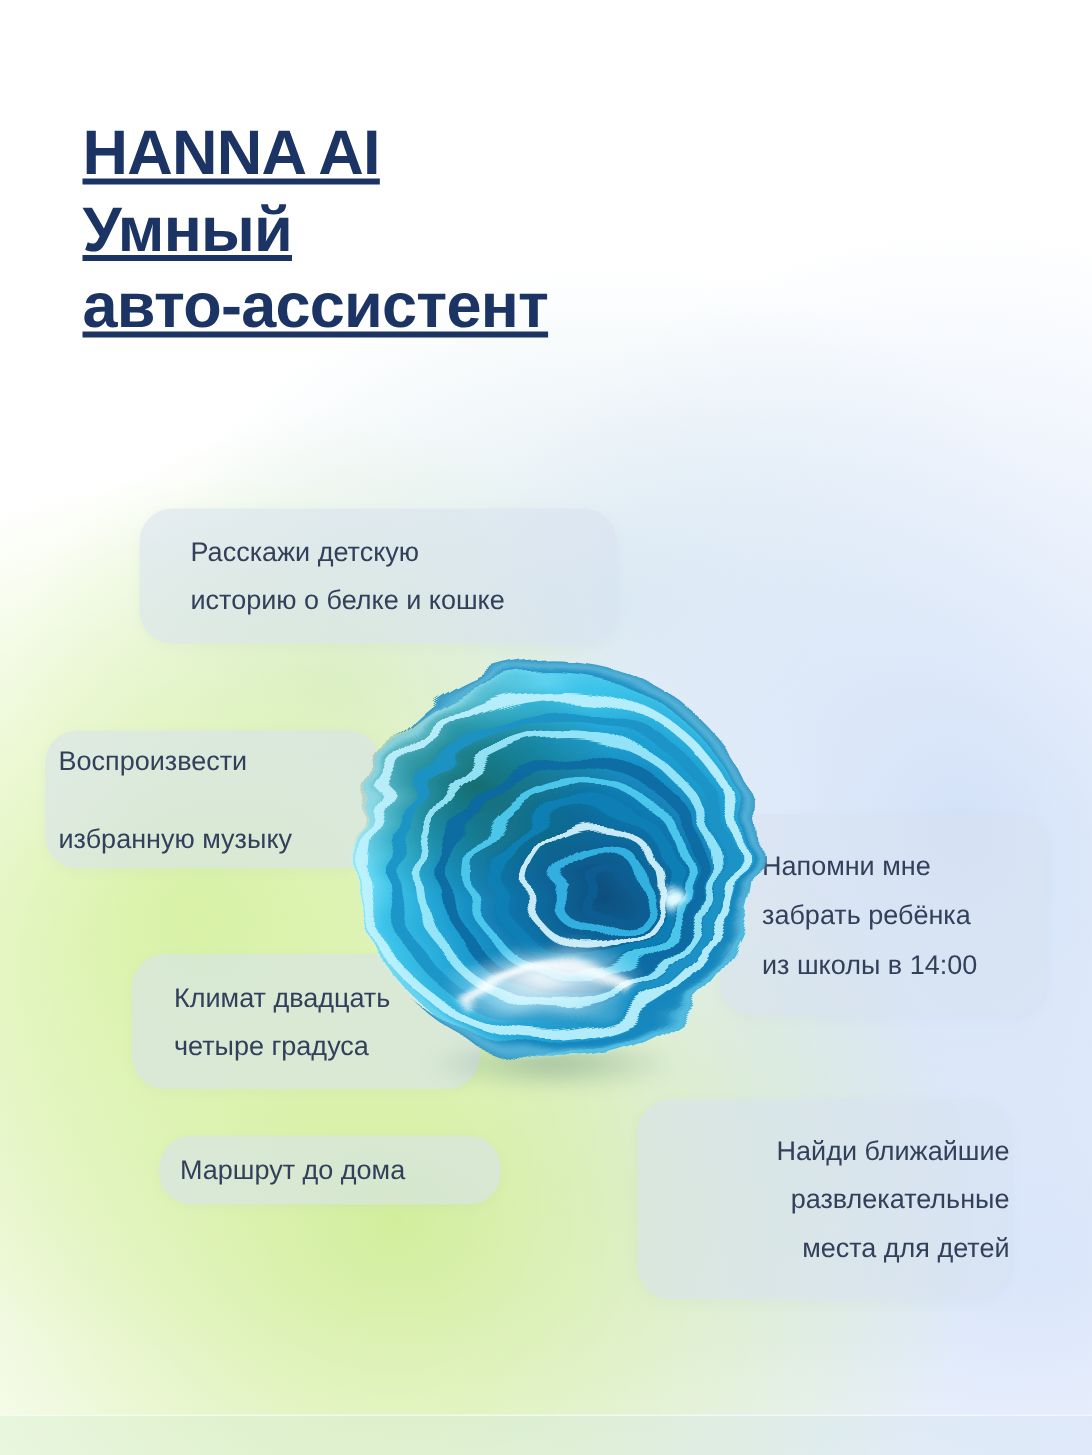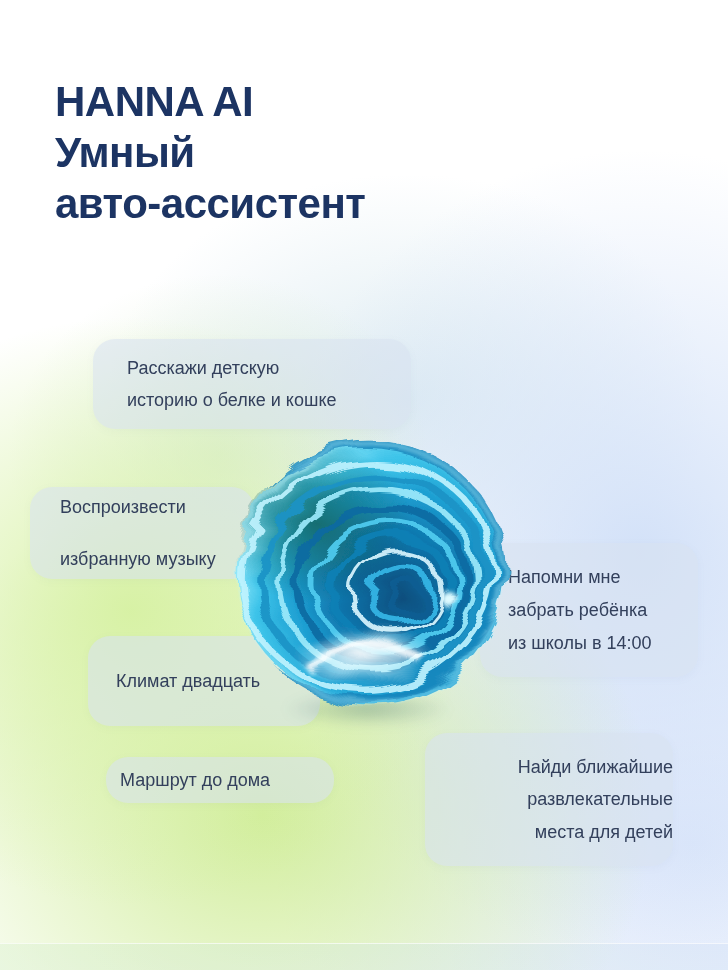--- a/index.html
+++ b/index.html
@@ -19,35 +19,35 @@
       radial-gradient(560px 460px at 95% 87%, rgba(216,228,250,0.9) 0%, rgba(216,228,250,0) 75%),
       radial-gradient(430px 320px at 56% 41%, rgba(196,221,231,0.55) 0%, rgba(196,221,231,0) 70%),
       #ffffff;
   }
   .title{
     position:absolute;left:55px;top:76px;
     color:#1c3463;
     font-size:42px;line-height:51px;font-weight:700;
     letter-spacing:-0.5px;
   }
-  .title .line{display:block;}
+  .title .line{display:block;text-decoration:underline;}
   .bubble{
     position:absolute;
     background:rgba(216,226,239,0.58);
     border-radius:22px;
     box-shadow:0 2px 8px rgba(110,130,160,0.05);
     display:flex;flex-direction:column;justify-content:center;
     color:#33405c;
     font-size:18px;line-height:32px;font-weight:400;
     box-sizing:border-box;
   }
   .bubble span{display:block;white-space:nowrap;}
   .b1{left:93px;top:339px;width:318px;height:90px;padding-left:34px;}
   .b2{left:448px;top:404px;width:202px;height:62px;padding-left:30px;}
-  .b3{left:30px;top:487px;width:224px;height:92px;padding-left:30px;gap:20px;}
+  .b3{left:30px;top:487px;width:224px;height:92px;padding-left:9px;gap:20px;}
   .b4{left:480px;top:543px;width:218px;height:134px;padding-left:28px;line-height:33px;}
   .b5{left:52px;top:636px;width:232px;height:90px;padding-left:28px;margin-left:36px;}
   .b6{left:106px;top:757px;width:228px;height:46px;padding-left:14px;}
   .b7{left:425px;top:733px;width:248px;height:133px;padding-left:23px;line-height:32.5px;align-items:flex-end;}
   .orb{
     position:absolute;left:227px;top:430px;width:290px;height:284px;
     z-index:3;
   }
   .orb svg{display:block;width:100%;height:100%;}
   .orb-shadow{
@@ -85,20 +85,21 @@
   </div>
 
   <div class="bubble b4">
     <span>Напомни мне</span>
     <span>забрать ребёнка</span>
     <span>из школы в 14:00</span>
   </div>
 
   <div class="bubble b5">
     <span>Климат двадцать</span>
+    <span>четыре градуса</span>
   </div>
 
   <div class="bubble b6">
     <span>Маршрут до дома</span>
   </div>
 
   <div class="bubble b7">
     <span>Найди ближайшие</span>
     <span>развлекательные</span>
     <span>места для детей</span>

